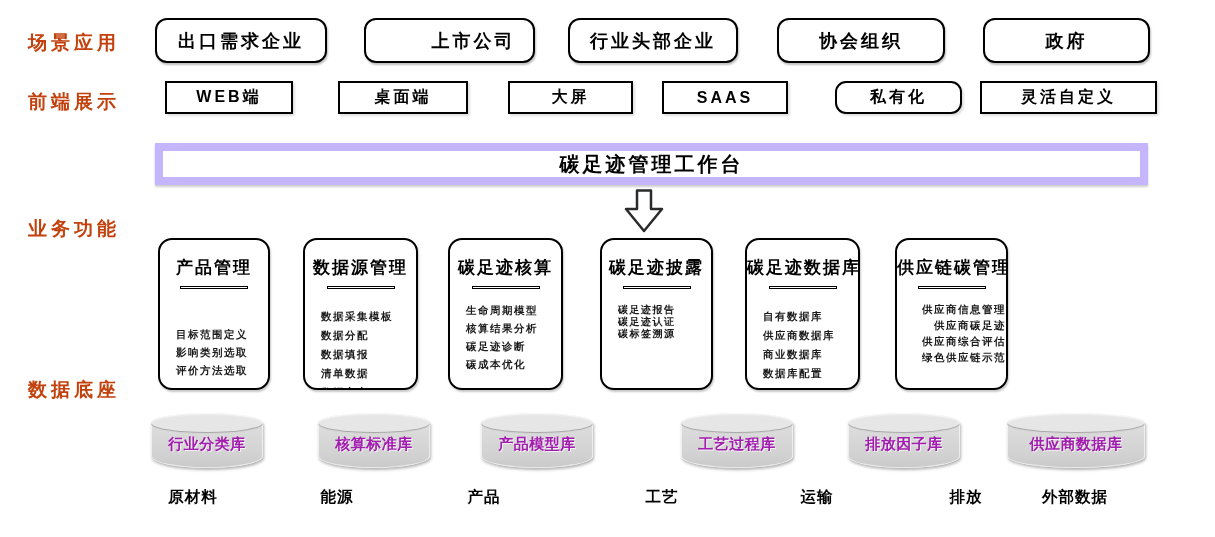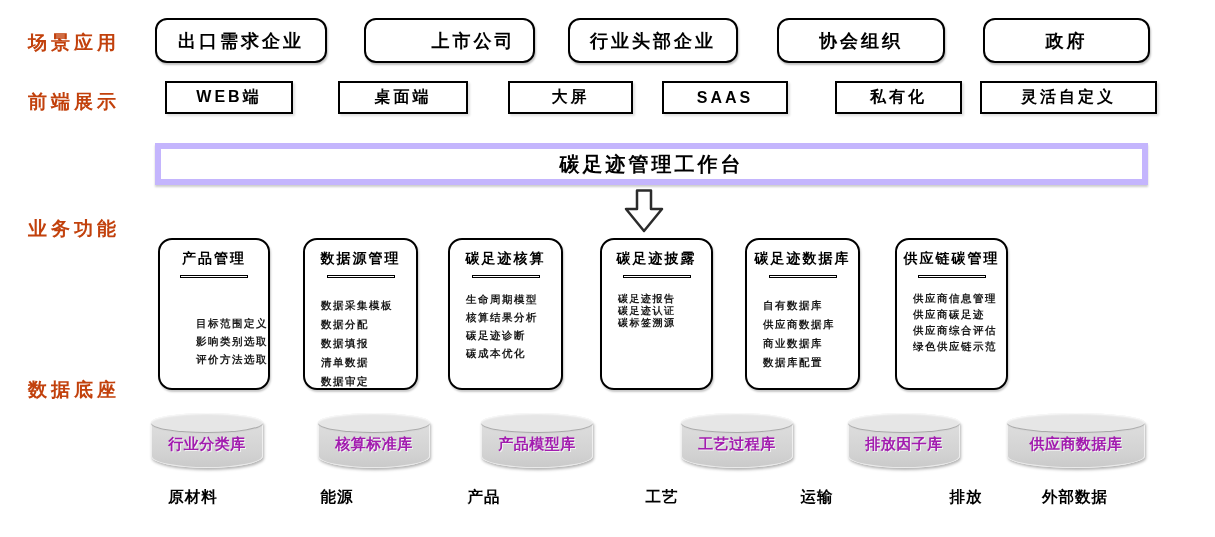--- a/index.html
+++ b/index.html
@@ -33,53 +33,53 @@
     position:absolute; top:81px; height:33px;
     border:2px solid #000; background:#fff;
     display:flex; align-items:center; justify-content:center;
     font-size:16px; font-weight:800; letter-spacing:3px; color:#000;
     box-shadow:2px 2px 2px rgba(0,0,0,0.12);
     white-space:nowrap;
   }
   
   .workbench {
     position:absolute; left:155px; top:143px; width:993px; height:42px;
-    border:6px solid #c4b5fd; background:#fff;
+    border:8px solid #c4b5fd; background:#fff;
     display:flex; align-items:center; justify-content:center;
     font-size:20px; font-weight:800; letter-spacing:3px; color:#000;
     box-shadow:0 2px 2px rgba(0,0,0,0.2);
   }
   .down-arrow { position:absolute; left:624px; top:189px; }
   
   .module-box {
     position:absolute; top:238px; height:152px;
     border:2px solid #000; border-radius:14px; background:#fff;
     box-shadow:1px 2px 2px rgba(0,0,0,0.22);
     overflow:hidden;
   }
   .module-title {
-    margin-top:10px; text-align:center;
-    font-size:14px; font-weight:800; letter-spacing:2px; color:#000;
+    margin-top:16px; text-align:center;
+    font-size:17px; font-weight:800; letter-spacing:2px; color:#000;
     white-space:nowrap;
   }
   .module-divider {
     height:3px; width:68px; margin:7px auto 0 auto;
     background:#fff; border:1px solid #000;
   }
   .module-items {
     list-style:none; padding-left:16px; color:#1a1a1a;
     font-size:10.5px; font-weight:600; letter-spacing:1.5px;
     white-space:nowrap;
   }
-  .mod-0 .module-items { margin-top:36px; } .mod-0 .module-items li { line-height:18px;text-align:right; }
+  .mod-0 .module-items { margin-top:36px; } .mod-0 .module-items li { line-height:18px; }
   .mod-1 .module-items { margin-top:18px; } .mod-1 .module-items li { line-height:19px; }
   .mod-2 .module-items { margin-top:12px; } .mod-2 .module-items li { line-height:18px; }
   .mod-3 .module-items { margin-top:15px; } .mod-3 .module-items li { line-height:12px; font-size:10px; }
   .mod-4 .module-items { margin-top:18px; } .mod-4 .module-items li { line-height:19px; }
-  .mod-5 .module-items { margin-top:12px; } .mod-5 .module-items li { line-height:16px; }
+  .mod-5 .module-items { margin-top:12px; } .mod-5 .module-items li { line-height:16px;text-align:right; }
   .mod-6 .module-title { margin-top:12px; font-size:13px; letter-spacing:0.5px; }
   .mod-6 .module-divider { width:98px; margin-top:1px; }
   .mod-6 .module-items { margin-top:24px; } .mod-6 .module-items li { line-height:15px; }
   
   .cylinder { position:absolute; top:413px; height:55px; }
   .cyl-body {
     position:absolute; left:0; top:9px; width:100%; height:46px;
     background:linear-gradient(180deg,#dedede 0%,#d2d2d2 70%,#c9c9c9 100%);
     border-radius:0 0 50% 50% / 0 0 12px 12px;
     box-shadow:1px 2px 3px rgba(0,0,0,0.3), inset 0 0 0 1px rgba(255,255,255,0.6);
@@ -115,21 +115,21 @@
   <div class="scenario-box" style="left:155px; width:172px;">出口需求企业</div>
   <div class="scenario-box" style="left:364px; width:171px;padding-left:48px;">上市公司</div>
   <div class="scenario-box" style="left:568px; width:170px;">行业头部企业</div>
   <div class="scenario-box" style="left:777px; width:168px;">协会组织</div>
   <div class="scenario-box" style="left:983px; width:167px;">政府</div>
 
   <div class="frontend-box" style="left:165px; width:128px;">WEB端</div>
   <div class="frontend-box" style="left:508px; width:125px;">大屏</div>
   <div class="frontend-box" style="left:338px; width:130px;">桌面端</div>
   <div class="frontend-box" style="left:662px; width:126px;">SAAS</div>
-  <div class="frontend-box" style="left:835px; width:127px;">私有化</div>
+  <div class="frontend-box" style="left:835px; width:127px;border-radius:11px;">私有化</div>
   <div class="frontend-box" style="left:980px; width:177px;">灵活自定义</div>
 
   <div class="workbench">
     <span>碳足迹管理工作台</span>
   </div>
 
   <svg class="down-arrow" width="40" height="44" viewBox="0 0 40 44">
     <path d="M13 1.5 H27 V20 H38 L20 42 L2 20 H13 Z" fill="#ffffff" stroke="#2b2b2b" stroke-width="2.5" stroke-linejoin="round"></path>
   </svg>
 

